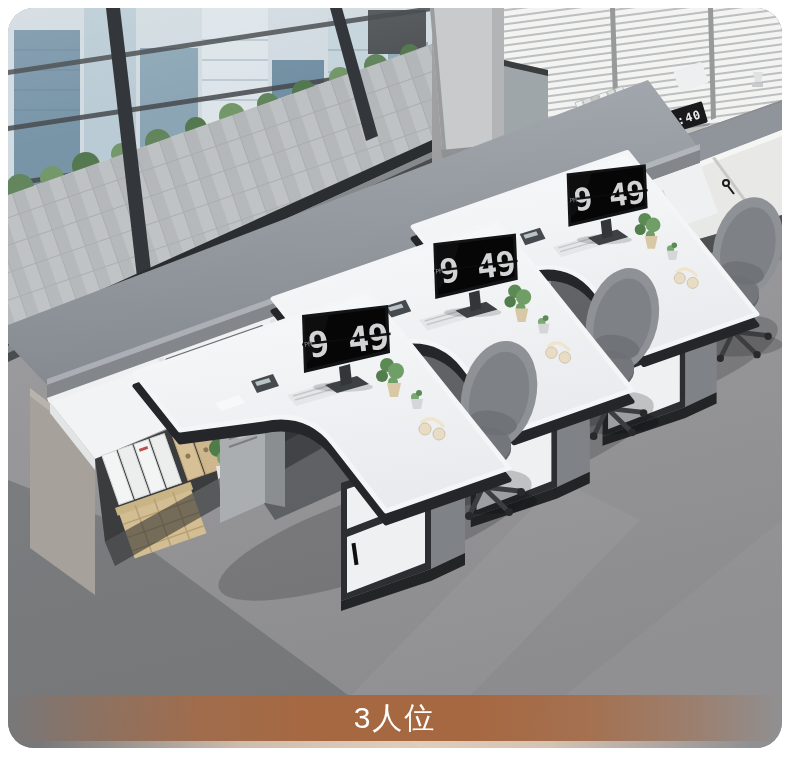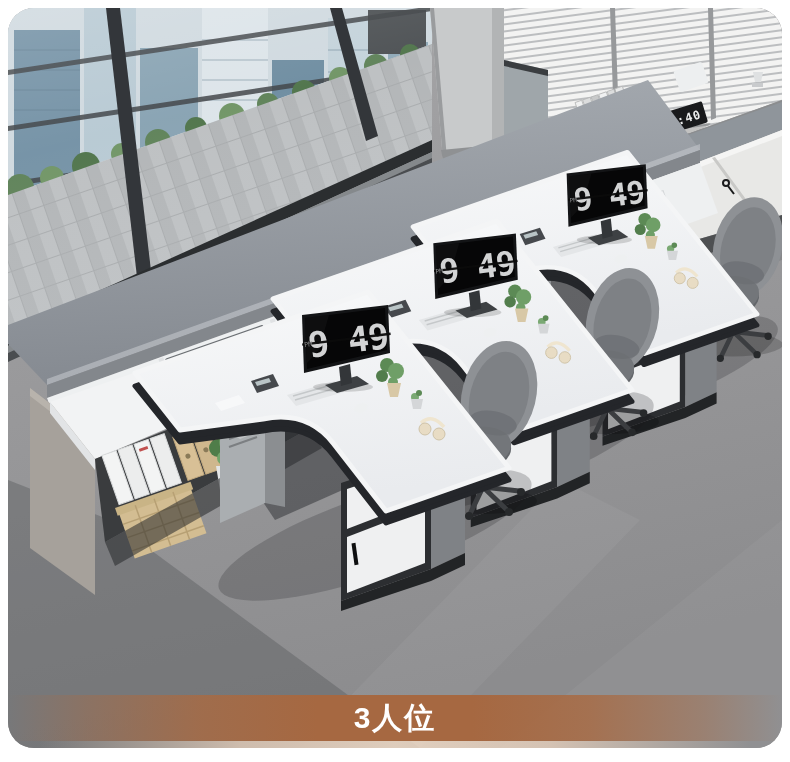--- a/index.html
+++ b/index.html
@@ -6,21 +6,21 @@
   .canvas{position:relative;width:790px;height:762px;background:#ffffff;overflow:hidden;
           font-family:"Liberation Sans","DejaVu Sans",sans-serif;}
   .photo{position:absolute;left:8px;top:8px;width:774px;height:740px;border-radius:26px;
          overflow:hidden;background:#98989a;}
   .photo svg{position:absolute;left:0;top:0;width:774px;height:740px;display:block;}
   .banner{position:absolute;left:0;top:687px;width:774px;height:46px;
     background:linear-gradient(90deg, rgba(169,106,66,0) 0%, rgba(169,106,66,.40) 10%,
       rgba(169,106,66,.82) 25%, rgba(166,104,65,1) 40%, rgba(166,104,65,1) 60%,
       rgba(169,106,66,.82) 75%, rgba(169,106,66,.40) 90%, rgba(169,106,66,0) 100%);
     display:flex;align-items:center;justify-content:center;}
-  .banner span{color:#ffffff;font-size:30px;font-weight:bold;letter-spacing:2px;}
+  .banner span{color:#ffffff;font-size:30px;font-weight:normal;letter-spacing:2px;}
   .banner-glow{position:absolute;left:0;top:733px;width:774px;height:8px;
     background:linear-gradient(90deg, rgba(235,211,190,0) 4%, rgba(235,211,190,.75) 30%,
       rgba(240,219,199,.85) 50%, rgba(235,211,190,.75) 70%, rgba(235,211,190,0) 96%);}
   text{font-family:"DejaVu Sans Mono","Liberation Mono",monospace;}
 </style>
 </head>
 <body>
 
 <div class="canvas">
  <div class="photo">

